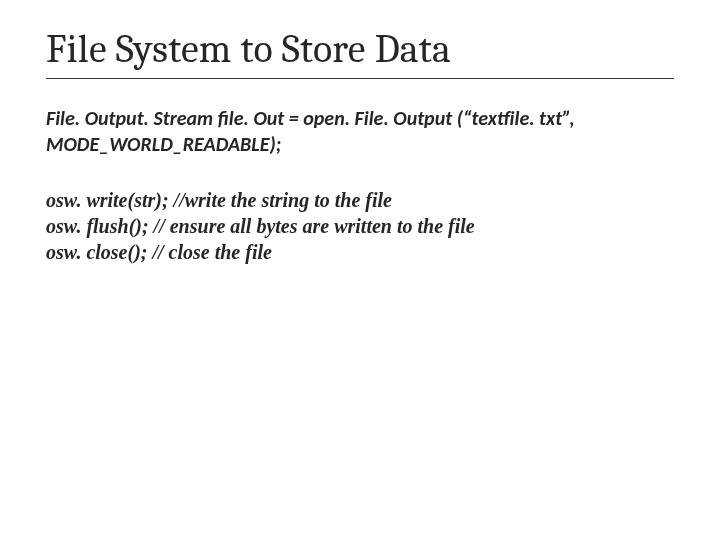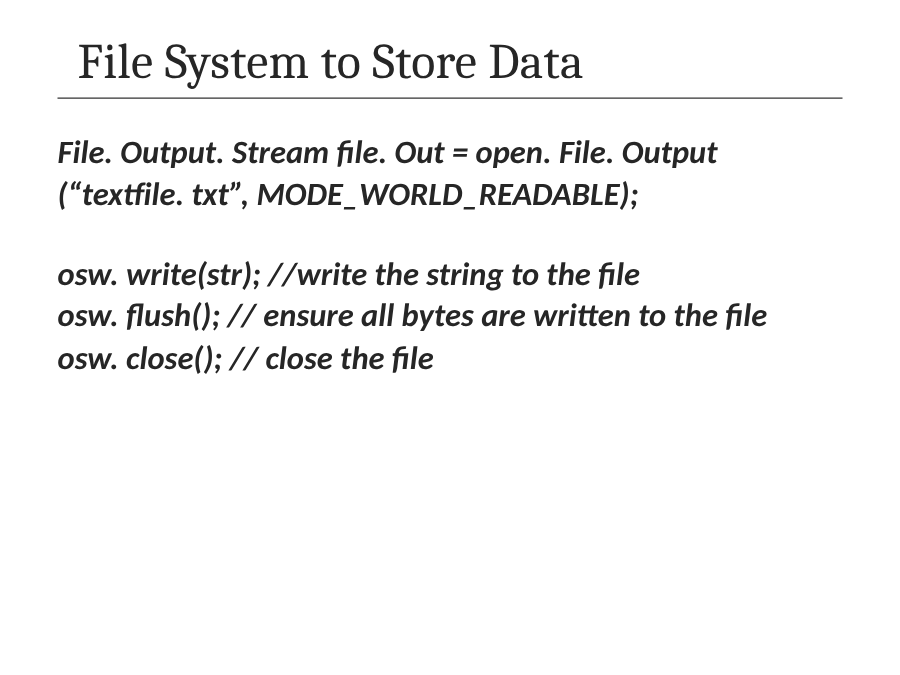--- a/index.html
+++ b/index.html
@@ -17,40 +17,41 @@
     width: 720px;
     height: 540px;
     padding: 26px 46px 40px 46px;
     position: relative;
   }
   .title {
     font-family: Cambria, Georgia, "Times New Roman", serif;
     font-size: 40px;
     font-weight: 400;
     color: #262626;
-    margin: 0 0 6px 16px;
+    margin: 0 0 6px 0;
     letter-spacing: 0.2px;
   }
   .title-underline {
     border: none;
     border-top: 1px solid #333333;
     margin: 0 0 26px 0;
   }
   .body {
-    font-size: 26px;
+    font-size: 20px;
     line-height: 1.3;
   }
   .para {
     margin: 0 0 30px 0;
     font-style: italic;
     font-weight: 600;
     color: #262626;
   }
   .para:last-child {
     margin-bottom: 0;
+    font-family: Liberation Serif, serif;
   }
 </style>
 </head>
 <body>
 
 <div class="slide">
   <h1 class="title">File System to Store Data</h1>
   <hr class="title-underline">
   <div class="body">
     <p class="para">File. Output. Stream  file. Out = open. File. Output (“textfile. txt”, MODE_WORLD_READABLE);</p>

